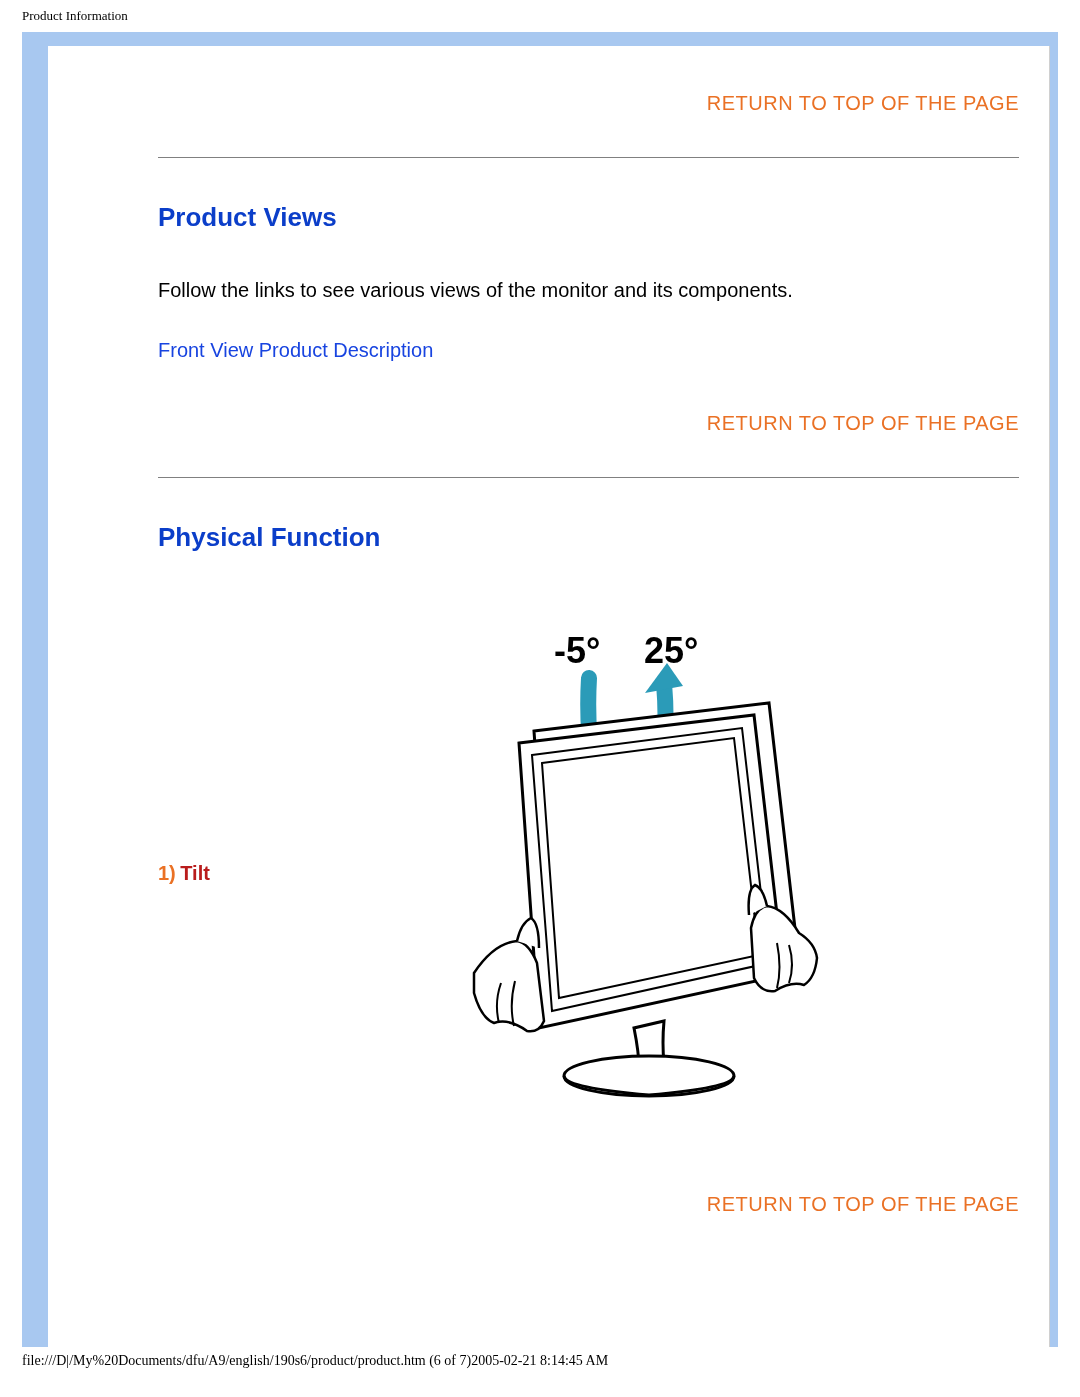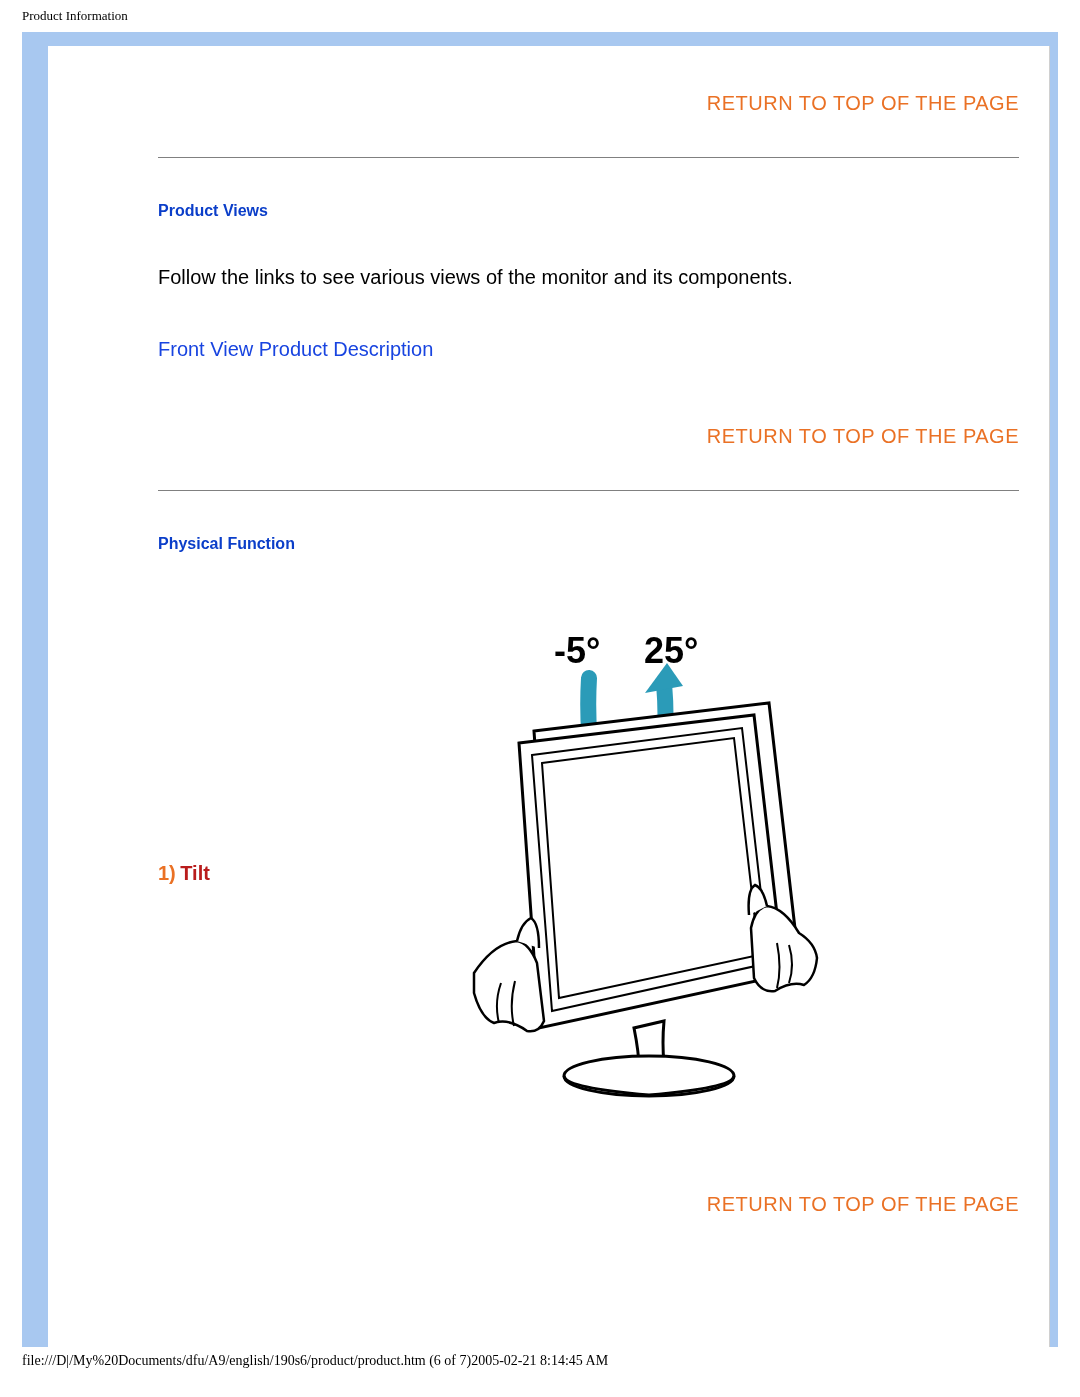--- a/index.html
+++ b/index.html
@@ -44,34 +44,34 @@
     cursor: pointer;
   }
   hr.divider {
     border: none;
     border-top: 1px solid #808080;
     margin: 0 0 44px 0;
   }
   .section-heading {
     color: #0b3ec9;
     font-weight: bold;
-    font-size: 16px;
+    font-size: 26px;
     margin-bottom: 44px;
   }
   .body-text {
     color: #000;
     font-size: 20px;
-    margin-bottom: 48px;
+    margin-bottom: 36px;
     line-height: 1.3;
   }
   .blue-link {
     color: #1844e0;
     font-size: 20px;
     cursor: pointer;
-    margin-bottom: 64px;
+    margin-bottom: 50px;
     display: block;
   }
   .return-link.mid {
     margin-bottom: 42px;
   }
   .tilt-row {
     display: flex;
     align-items: center;
     margin: 70px 0 70px 0;
   }

